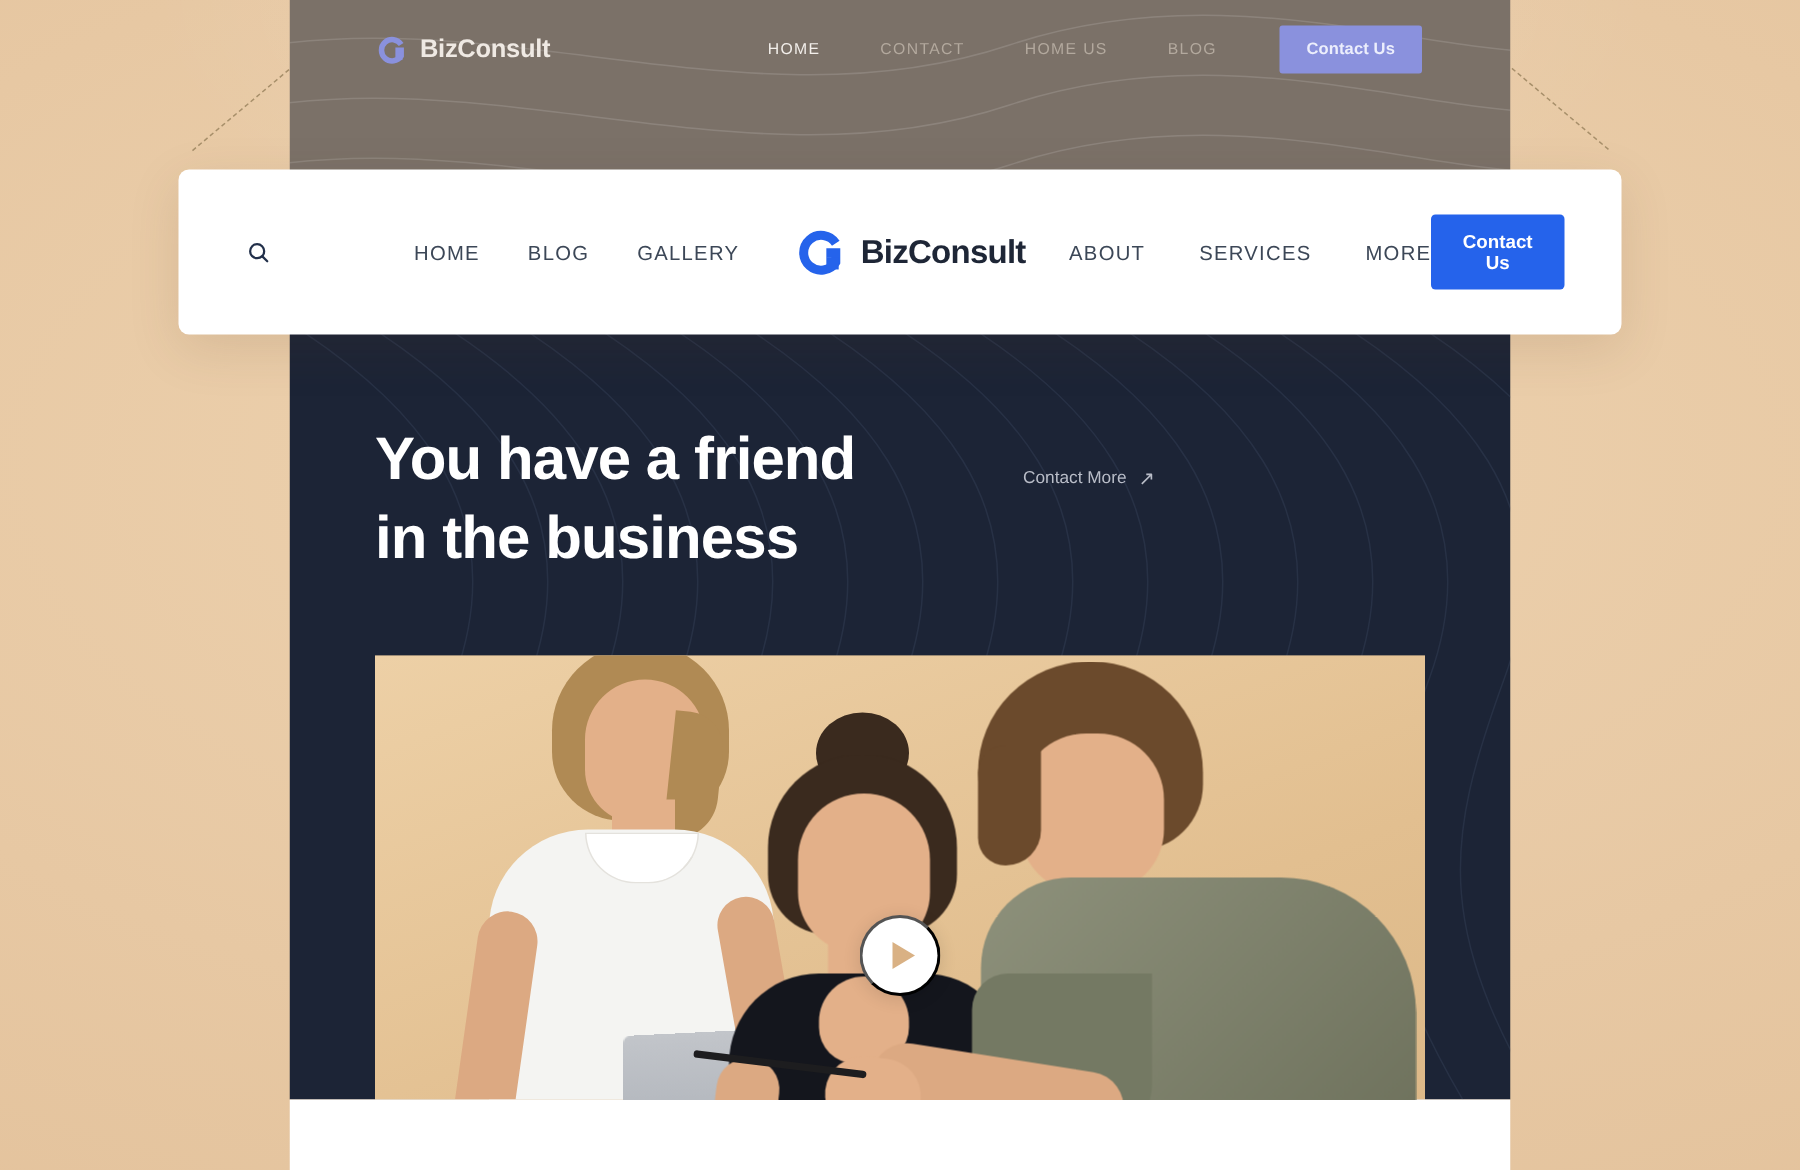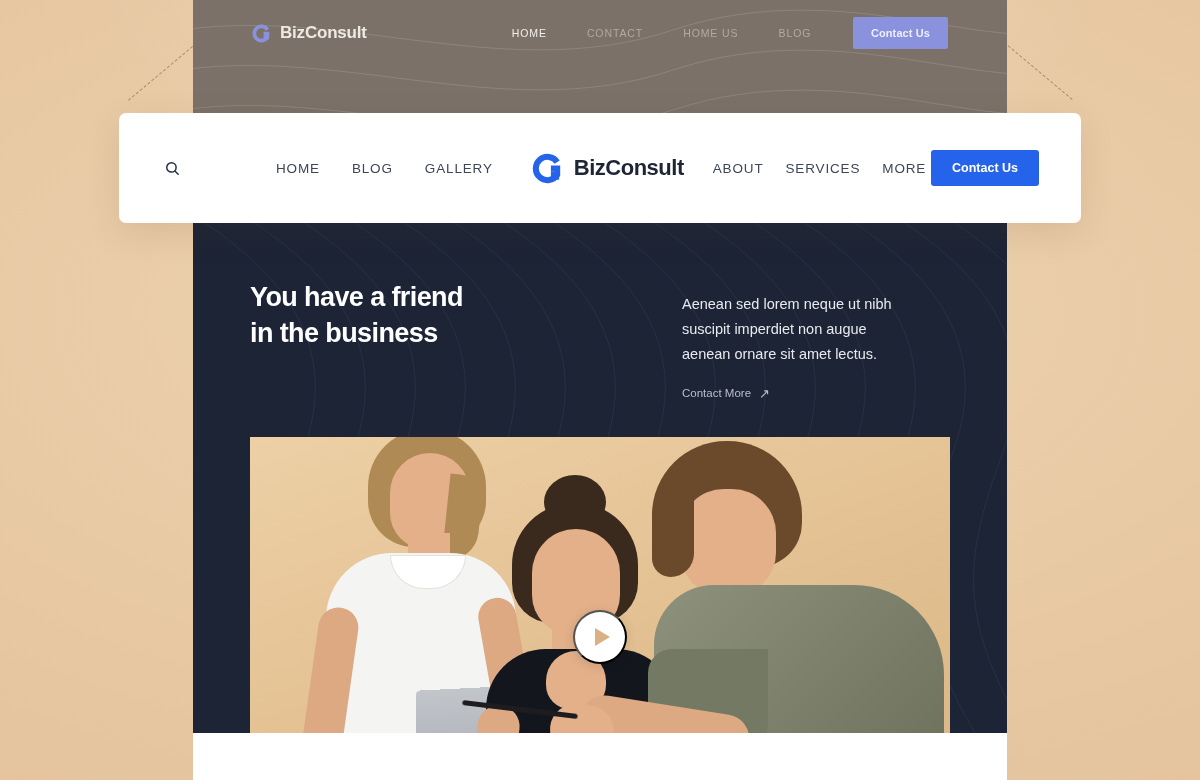--- a/index.html
+++ b/index.html
@@ -79,21 +79,21 @@
   .hero {
     position: absolute; left: 0; top: 222px; width: 814px; height: 511px;
     background: #1c2436; overflow: hidden;
   }
   .hero .waves { position:absolute; inset:0; opacity:.5; }
 
   .hero-copy {
     position: relative; padding: 58px 0 0 57px; display: flex;
   }
   .headline {
-    color: #ffffff; font-size: 27px; line-height: 1.33; font-weight: bold;
+    color: #ffffff; font-size: 40px; line-height: 1.33; font-weight: bold;
     letter-spacing: -0.6px; white-space: pre-line;
     width: 430px;
   }
   .hero-side { margin-left: 2px; padding-top: 12px; width: 230px; }
   .hero-side p {
     color: #e8eaef; font-size: 14.5px; line-height: 1.72; font-weight: 500;
   }
   .explore {
     display: inline-flex; align-items: center; gap: 8px;
     margin-top: 20px; color: #b9bdc8; font-size: 11.5px;
@@ -150,21 +150,21 @@
   .search-btn {
     width: 22px; height: 22px; display:flex; align-items:center; justify-content:center;
     background: none; border: none; cursor: pointer; color: #22304a;
     flex: none;
   }
   .nav-left {
     display: flex; align-items: center; gap: 32px;
     margin-left: 93px;
   }
   .nav-right {
-    display: flex; align-items: center; gap: 22px;
+    display: flex; align-items: center; gap: 36px;
     margin-left: 29px;
   }
   .navcard a.item {
     color: #3c4757; font-size: 13.5px; letter-spacing: .85px;
     text-decoration: none; font-weight: 500; white-space: nowrap;
   }
   .brand {
     display: flex; align-items: center; gap: 11px;
     margin-left: 39px; flex: none;
   }
@@ -241,21 +241,20 @@
           <path d="M610 -30 C 740 40, 800 120, 760 230 S 710 400, 800 540"></path>
           <path d="M660 -30 C 790 40, 850 120, 810 230 S 760 400, 850 540"></path>
           <path d="M710 -30 C 840 40, 900 120, 860 230 S 810 400, 900 540"></path>
         </g>
       </svg>
 
       <div class="hero-copy">
         <h1 class="headline">You have a friend
 in the business</h1>
         <div class="hero-side">
-          <p>Aenean sed lorem neque ut nibh suscipit imperdiet non augue aenean ornare sit amet lectus.</p>
           <a href="#" class="explore">
             <span>Contact More</span>
             <span class="arr">↗</span>
           </a>
         </div>
       </div>
 
       <figure class="photo">
         <div class="photo-bg"></div>
 

